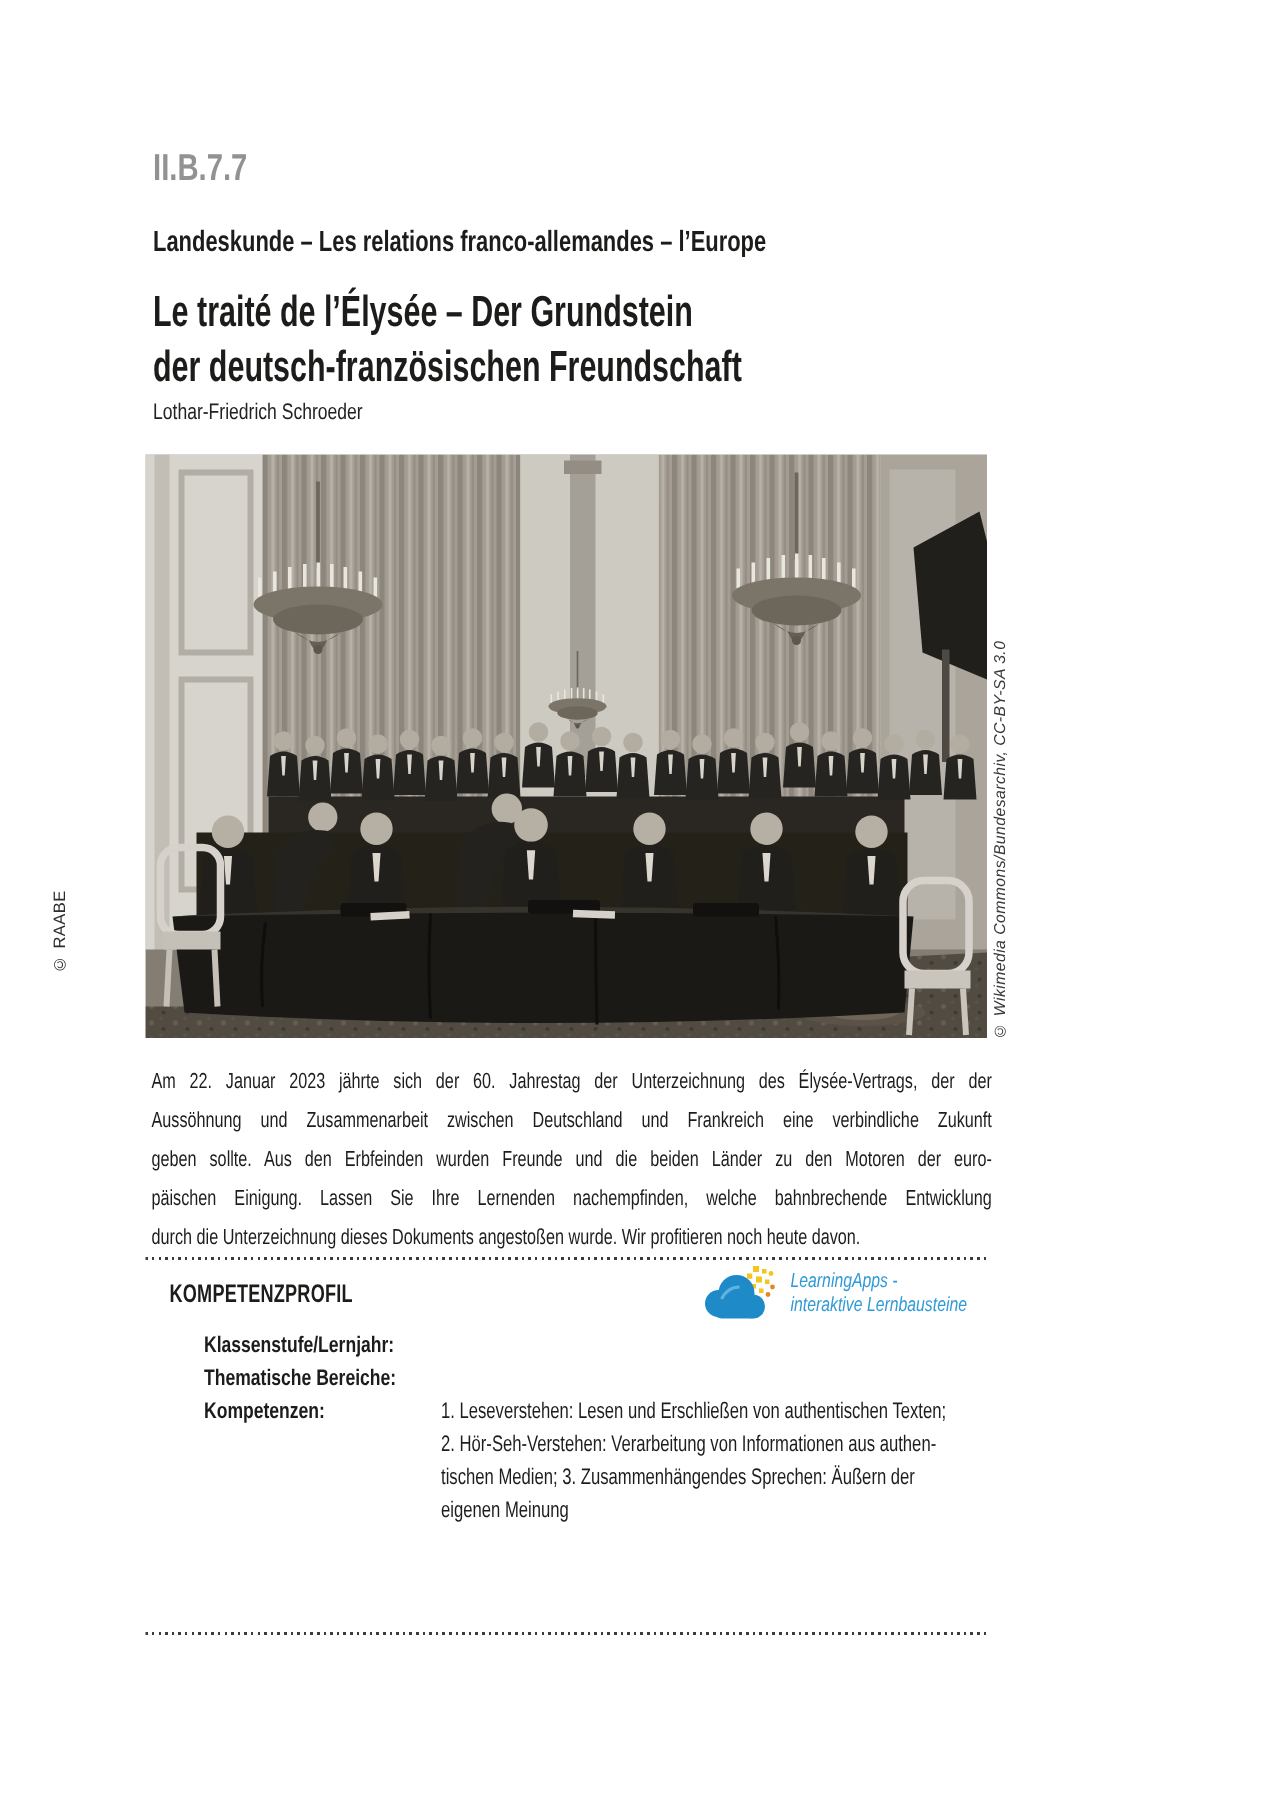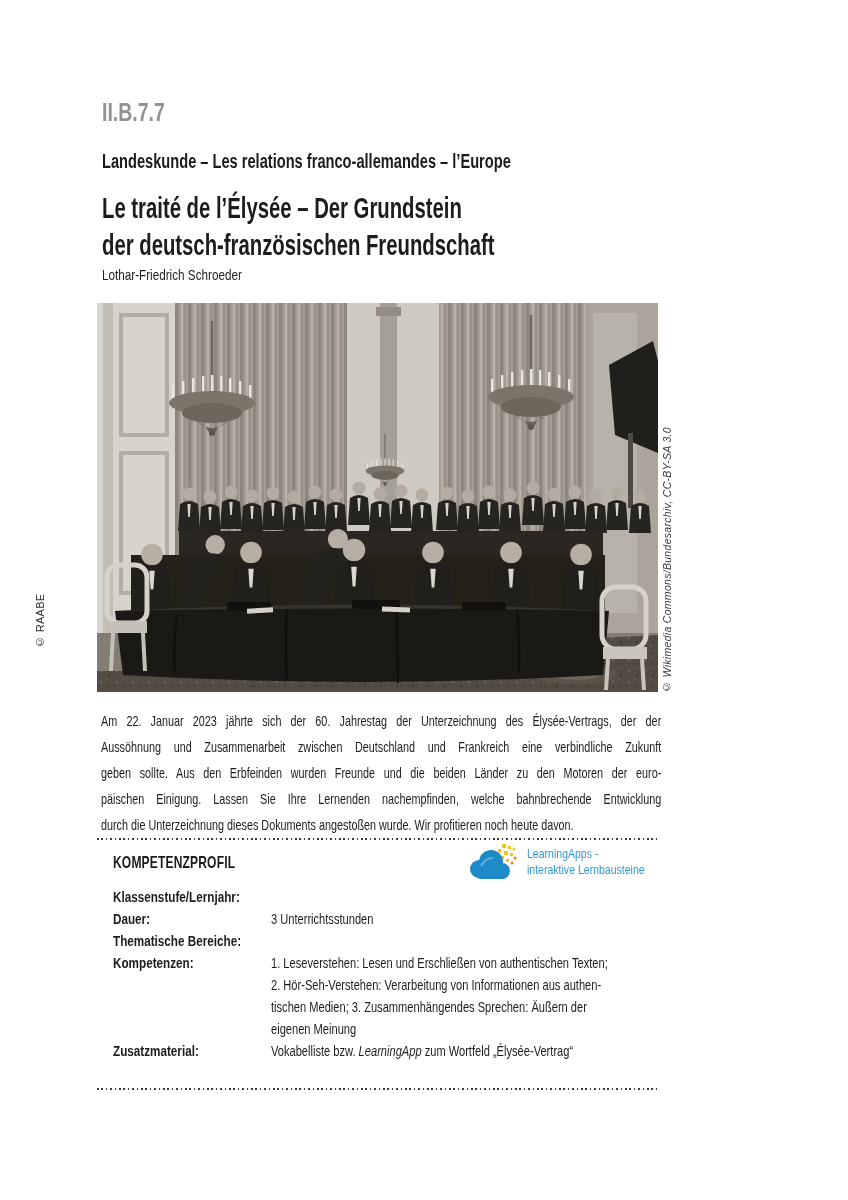--- a/index.html
+++ b/index.html
@@ -40,27 +40,27 @@
 
   .dotline{
     position:absolute;left:97px;width:561px;height:2px;
     background-image:repeating-linear-gradient(to right,#3b3b39 0 1.6px,transparent 1.6px 4.4px);
   }
   .dot-top{top:838px;}
   .dot-bottom{top:1088px;}
 
   .kp-heading{position:absolute;left:113px;top:853px;font-size:17px;font-weight:700;letter-spacing:0.2px;color:#1c1c1a;white-space:nowrap;}
 
-  .logo{position:absolute;left:467px;top:843px;display:flex;align-items:flex-start;}
+  .logo{position:absolute;left:467px;top:843px;display:flex;align-items:flex-start;font-style:italic;}
   .logo-icon{width:56px;height:40px;flex:0 0 auto;}
   .logo-text{margin-left:4px;margin-top:3px;font-size:13.5px;line-height:16px;color:#2f9ad6;}
   .logo-text div{white-space:nowrap;}
 
   .kp-rows{position:absolute;left:113px;top:886px;width:543px;}
-  .krow{display:flex;align-items:flex-start;}
+  .krow{display:flex;align-items:flex-start;margin-left:23px;}
   .klabel{flex:0 0 158px;font-size:15px;font-weight:700;line-height:22px;white-space:nowrap;color:#1c1c1a;}
   .kval{flex:1;}
   .vline{font-size:15px;line-height:22px;white-space:nowrap;color:#1d1d1b;}
   .it{font-style:italic;}
 </style>
 </head>
 <body>
 
 <div class="page">
 
@@ -285,42 +285,30 @@
       <div>interaktive Lernbausteine</div>
     </div>
   </div>
 
   <div class="kp-rows">
 
     <div class="krow">
       <div class="klabel cx78">Klassenstufe/Lernjahr:</div>
     </div>
 
-    <div class="krow">
-      <div class="klabel cx78">Dauer:</div>
-      <div class="kval">
-        <div class="vline cx74">3 Unterrichtsstunden</div>
-      </div>
-    </div>
 
     <div class="krow">
       <div class="klabel cx78">Thematische Bereiche:</div>
     </div>
 
     <div class="krow">
       <div class="klabel cx78">Kompetenzen:</div>
       <div class="kval">
         <div class="vline cx74">1. Leseverstehen: Lesen und Erschließen von authentischen Texten;</div>
         <div class="vline cx74">2. Hör-Seh-Verstehen: Verarbeitung von Informationen aus authen-</div>
         <div class="vline cx74">tischen Medien; 3. Zusammenhängendes Sprechen: Äußern der</div>
         <div class="vline cx74">eigenen Meinung</div>
       </div>
     </div>
 
-    <div class="krow">
-      <div class="klabel cx78">Zusatzmaterial:</div>
-      <div class="kval">
-        <div class="vline cx74"><span>Vokabelliste bzw. </span><span class="it">LearningApp</span><span> zum Wortfeld „Élysée-Vertrag“</span></div>
-      </div>
-    </div>
 
   </div>
 </div>
 
 </body></html>

